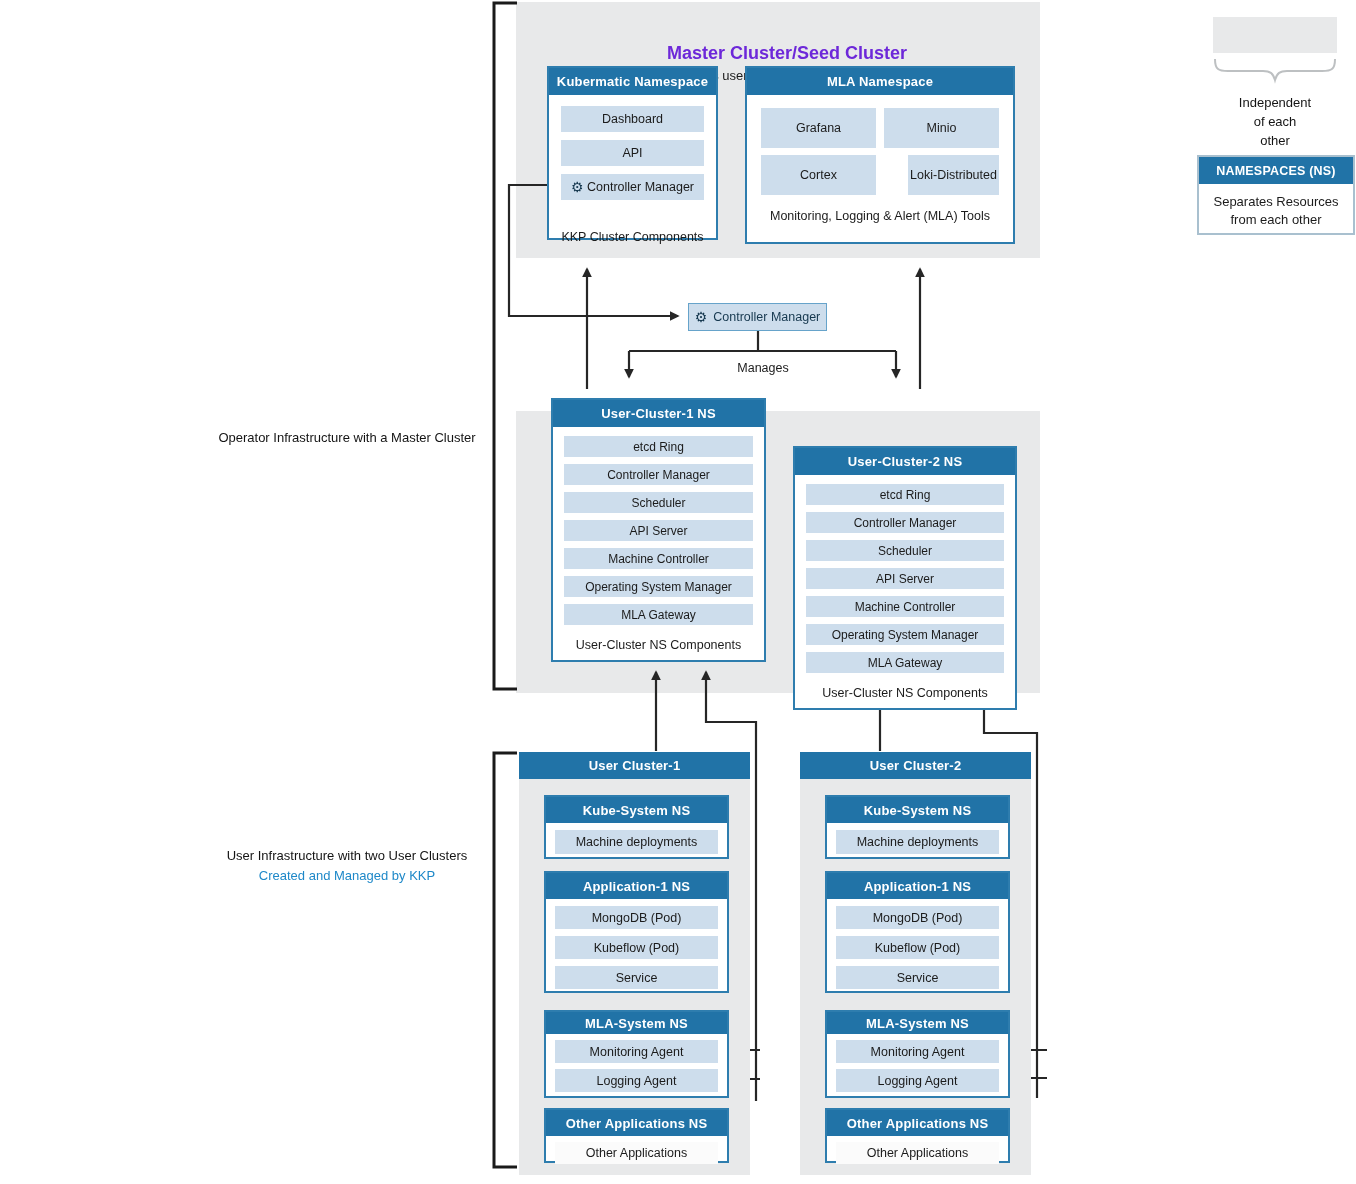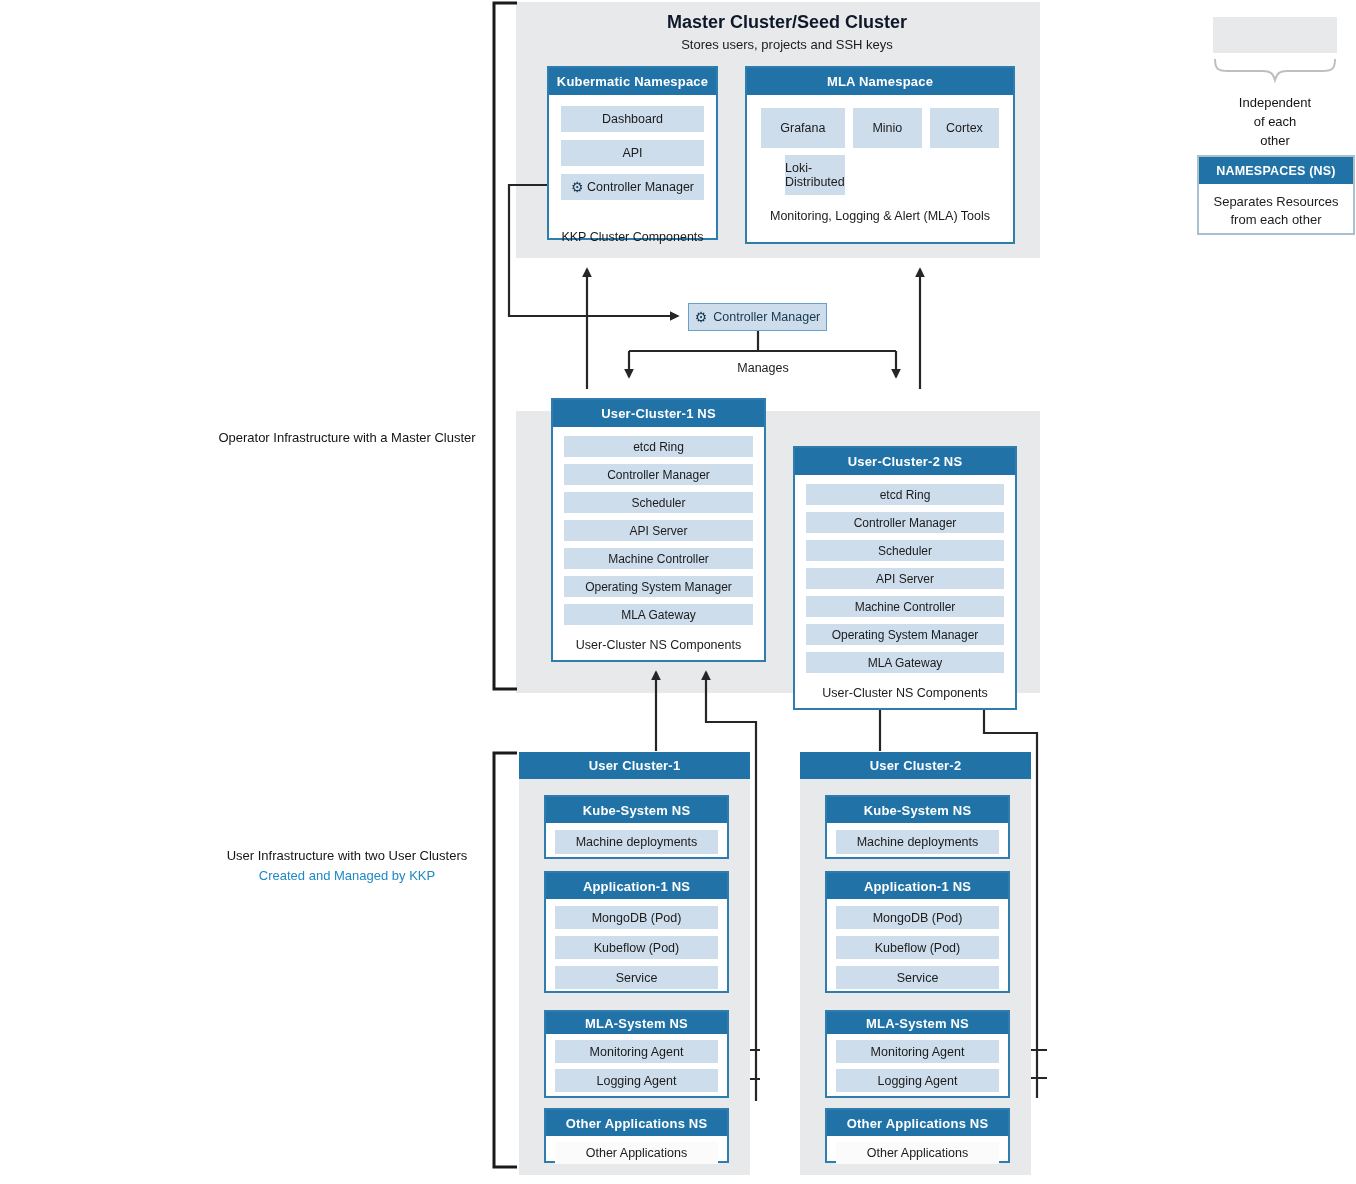--- a/index.html
+++ b/index.html
@@ -16,21 +16,21 @@
   .nshead{background:#2173a7;color:#fff;font-weight:bold;font-size:13px;
           display:flex;align-items:center;justify-content:center;letter-spacing:.2px;}
   .h27{height:27px;} .h26{height:26px;} .h22{height:22px;}
   .row{background:#cdddec;display:flex;align-items:center;justify-content:center;
        font-size:12.5px;color:#1b1b1b;}
   .row--white{background:#fbfbfb;}
   .rows{display:flex;flex-direction:column;}
   .panel-footer{text-align:center;font-size:12.5px;font-weight:500;color:#1b1b1b;}
 
   
-  .bigtitle{font-size:18px;font-weight:bold;color:#0f172a;}
+  .bigtitle{font-size:18px;font-weight:bold;color:#6d28d9;margin-top:31px;}
   .subtitle{font-size:13px;color:#1b1b1b;margin-top:4px;}
 
   
   .cm-chip{background:#cdddec;border:1.5px solid #66a3ca;display:flex;align-items:center;
            justify-content:center;gap:6px;font-size:12.5px;color:#16384f;}
   .gear{font-size:14px;line-height:1;color:#16384f;font-family:"DejaVu Sans",sans-serif;}
 
   .caption{font-size:13px;line-height:1.55;color:#141414;}
   .caption .blue{color:#1e88c8;font-weight:500;}
 
@@ -92,21 +92,21 @@
       <div class="row" style="height:26px;">API</div>
       <div class="row" style="height:26px;">
         <span class="gear">⚙</span>&nbsp;<span>Controller Manager</span>
       </div>
     </div>
     <div class="panel-footer" style="margin-top:14px;">KKP Cluster Components</div>
   </div>
 
   <div class="panel" style="left:745px;top:66px;width:270px;height:178px;">
     <div class="nshead h27">MLA Namespace</div>
-    <div style="display:grid;grid-template-columns:1fr 1fr 1fr;column-gap:8px;row-gap:7px;padding:13px 14px 0;">
+    <div style="display:grid;grid-template-columns:1fr 1fr;column-gap:8px;row-gap:7px;padding:13px 14px 0;">
       <div class="row" style="height:40px;">Grafana</div>
       <div class="row" style="height:40px;">Minio</div>
       <div class="row" style="height:40px;">Cortex</div>
       <div class="row" style="height:40px;margin-left:24px;">Loki-Distributed</div>
     </div>
     <div class="panel-footer" style="margin-top:14px;">Monitoring, Logging &amp; Alert (MLA) Tools</div>
   </div>
 
   <div class="abs gray" style="left:1213px;top:17px;width:124px;height:36px;"></div>
   <div class="abs ns-legend" style="left:1197px;top:155px;width:158px;height:80px;">

